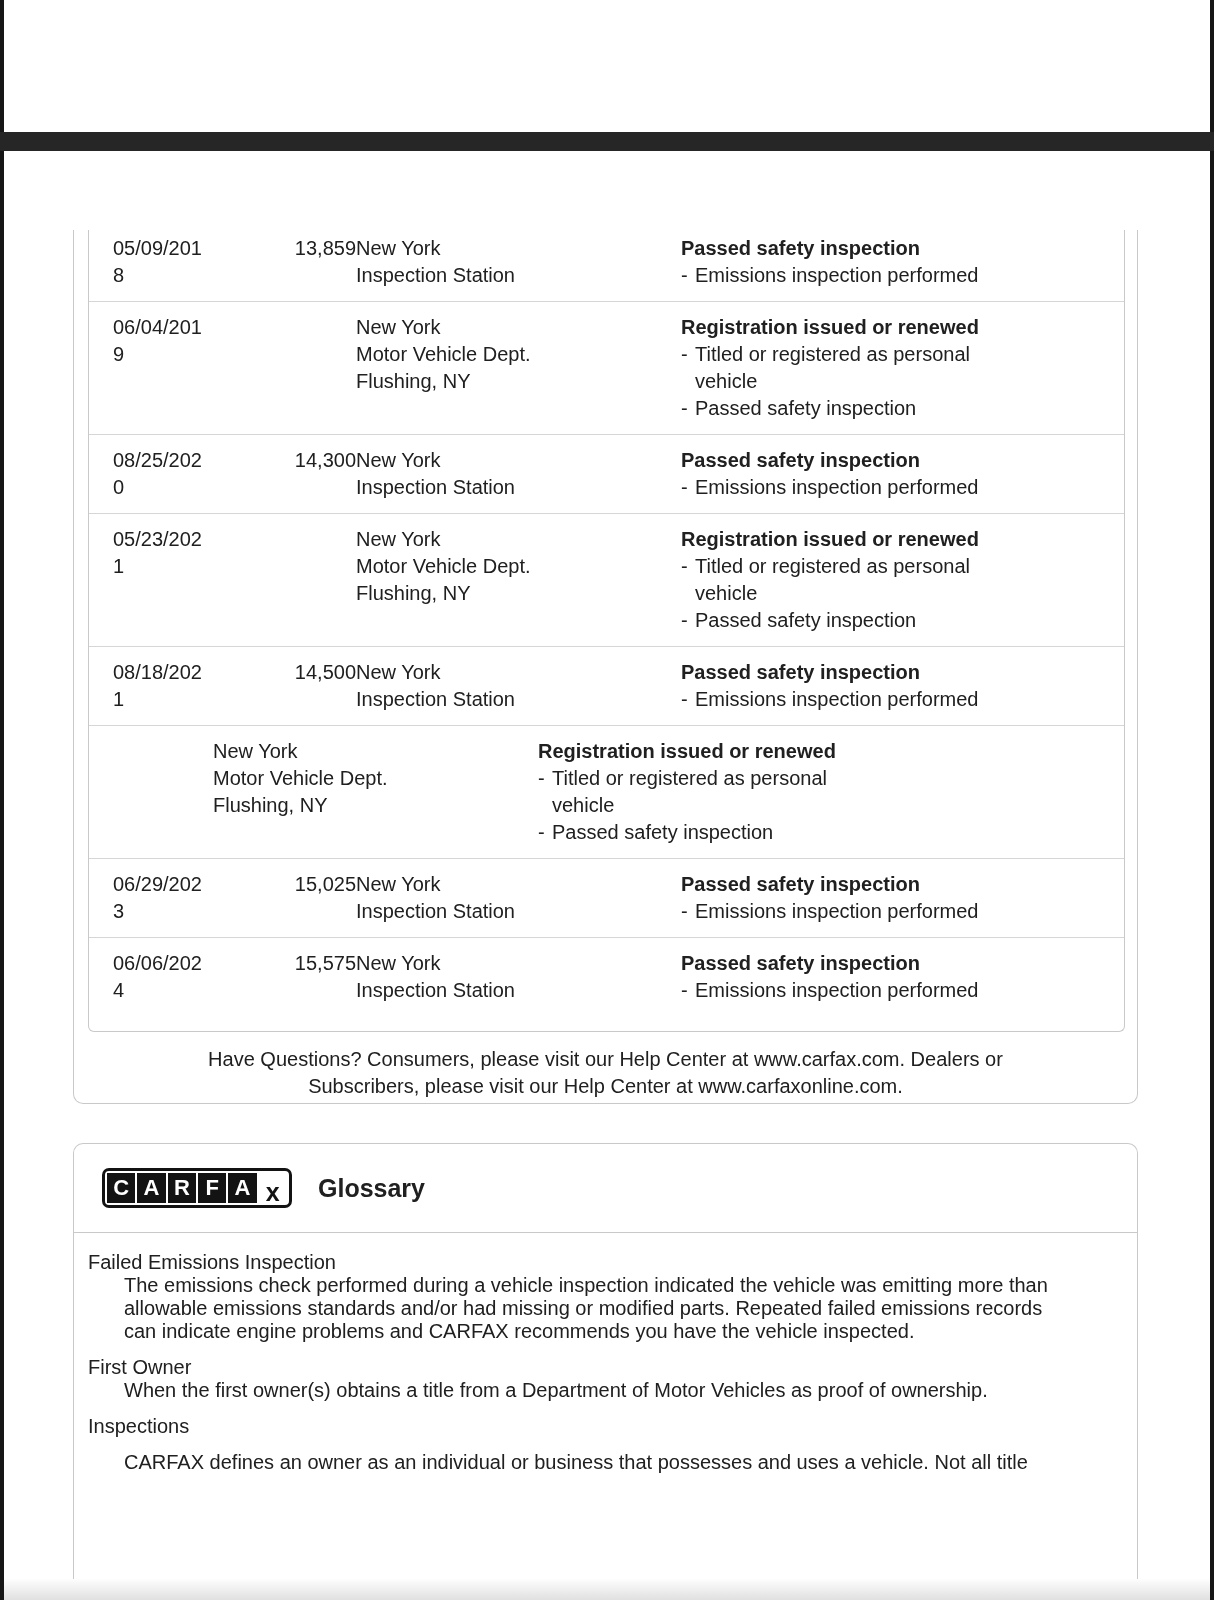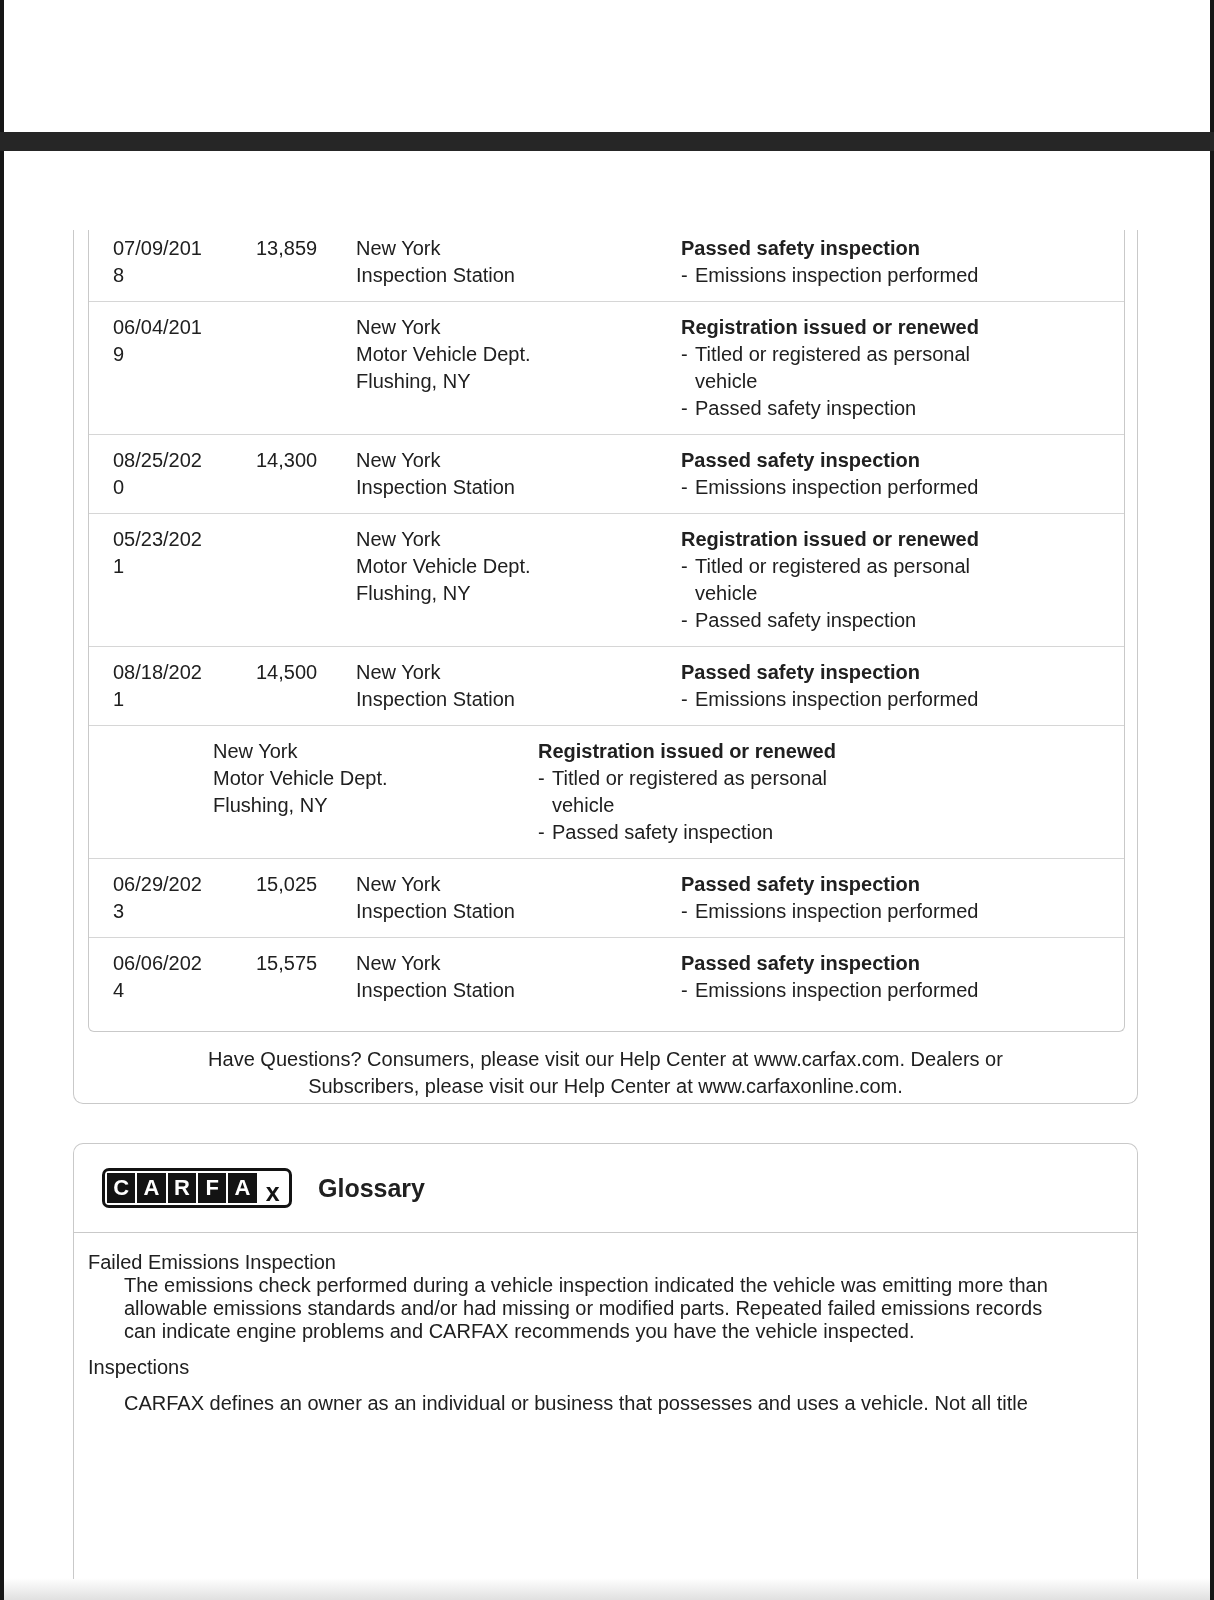--- a/index.html
+++ b/index.html
@@ -31,21 +31,21 @@
   }
   .row {
     display:flex; padding:12px 12px 12px 24px;
     border-top:1px solid var(--row-divider,#d6d6d6);
     font-size:20px; line-height:27px;
   }
   .row:first-child { border-top:none; padding-top:5px; }
   .row:last-child  { padding-bottom:27px; }
   .col-date { width:143px; }
   .dt { display:block; width:96px; word-break:break-all; }
-  .col-mileage { width:100px; }
+  .col-mileage { width:100px;text-align:right; }
   .col-loc { width:325px; }
   .col-comments { flex:1; }
   .c-title { font-weight:700; }
   .detail { display:flex; }
   .dash { width:14px; flex:none; }
   .dtext { max-width:332px; }
 
   .help { margin:14px auto 0; width:860px; text-align:center; font-size:20px; line-height:27px; }
 
   
@@ -89,21 +89,21 @@
 <div class="viewer">
   <div class="page page-prev"></div>
   <div class="page-gap"></div>
 
   <div class="page page-main">
 
     <section class="records-card">
       <div class="records-table">
   <div class="row">
     <div class="col-date">
-              <span class="dt">07/09/2018</span>
+              <span class="dt">05/09/2018</span>
             </div>
     <div class="col-mileage mi">13,859</div>
     <div class="col-loc loc">
               <div>New York</div>
               <div>Inspection Station</div>
             </div>
     <div class="col-comments">
       <div class="c-title">Passed safety inspection</div>
       <div class="details">
   <div class="detail">
@@ -283,20 +283,24 @@
             <span class="tile tile-x">x</span>
           </span>
         <h2 class="glossary-title">Glossary</h2>
       </header>
       <div class="glossary-body">
   <div class="entry">
     <div class="term">Failed Emissions Inspection</div>
     <div class="def">The emissions check performed during a vehicle inspection indicated the vehicle was emitting more than allowable emissions standards and/or had missing or modified parts. Repeated failed emissions records can indicate engine problems and CARFAX recommends you have the vehicle inspected.</div>
   </div>
 
+  <div class="entry">
+    <div class="term">First Owner</div>
+    <div class="def">When the first owner(s) obtains a title from a Department of Motor Vehicles as proof of ownership.</div>
+  </div>
 
   <div class="entry">
     <div class="term">Inspections</div>
   </div>
 
   <div class="entry">
     <div class="def">CARFAX defines an owner as an individual or business that possesses and uses a vehicle. Not all title</div>
   </div>
 </div>
     </section>

